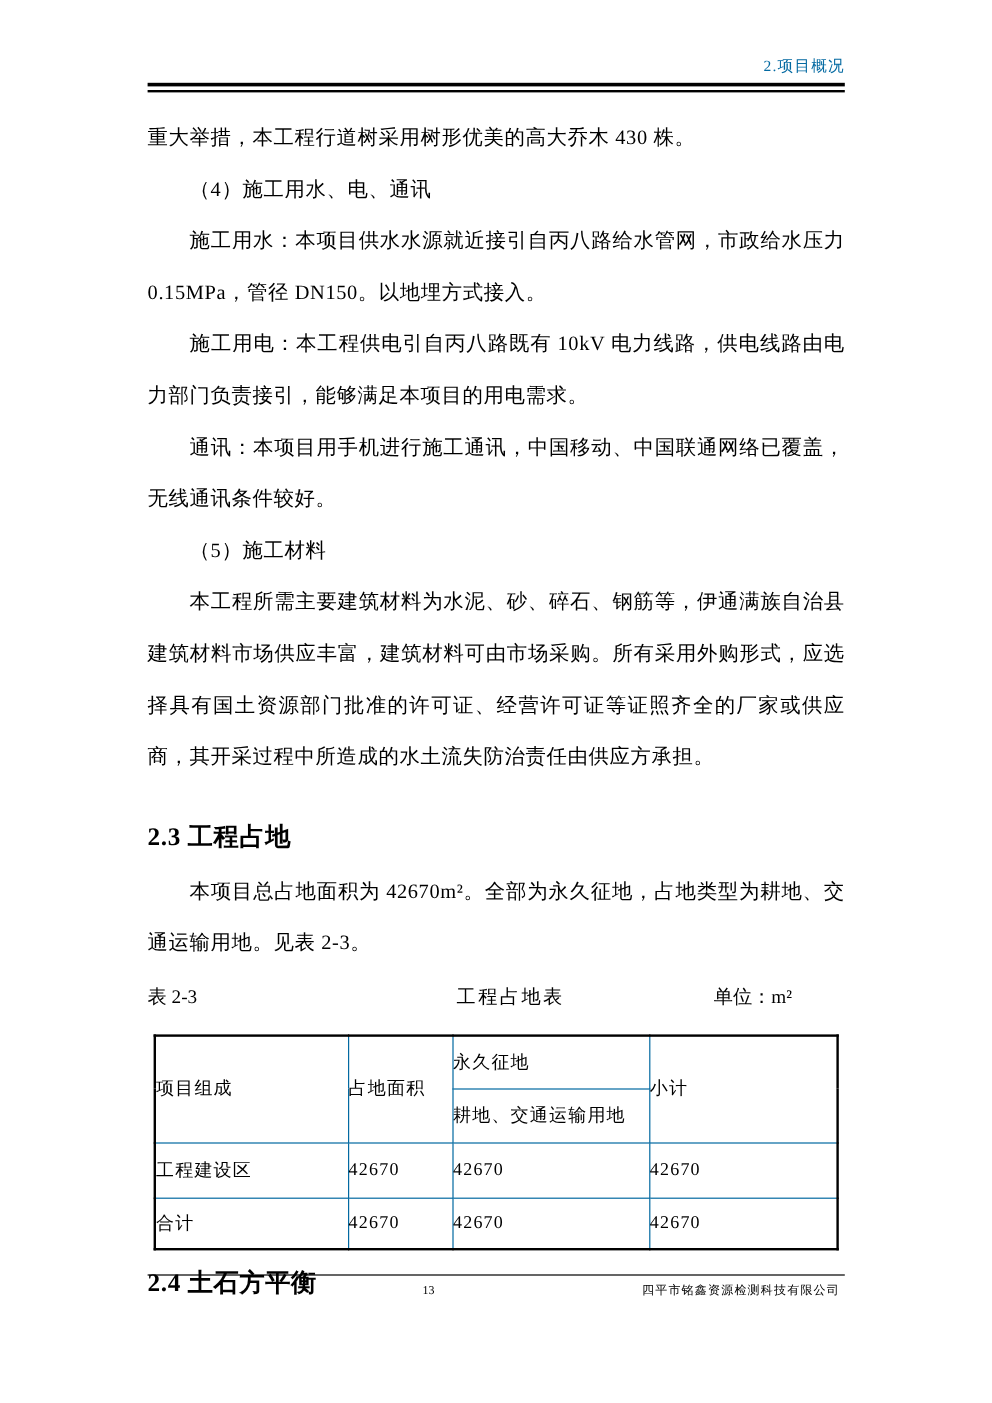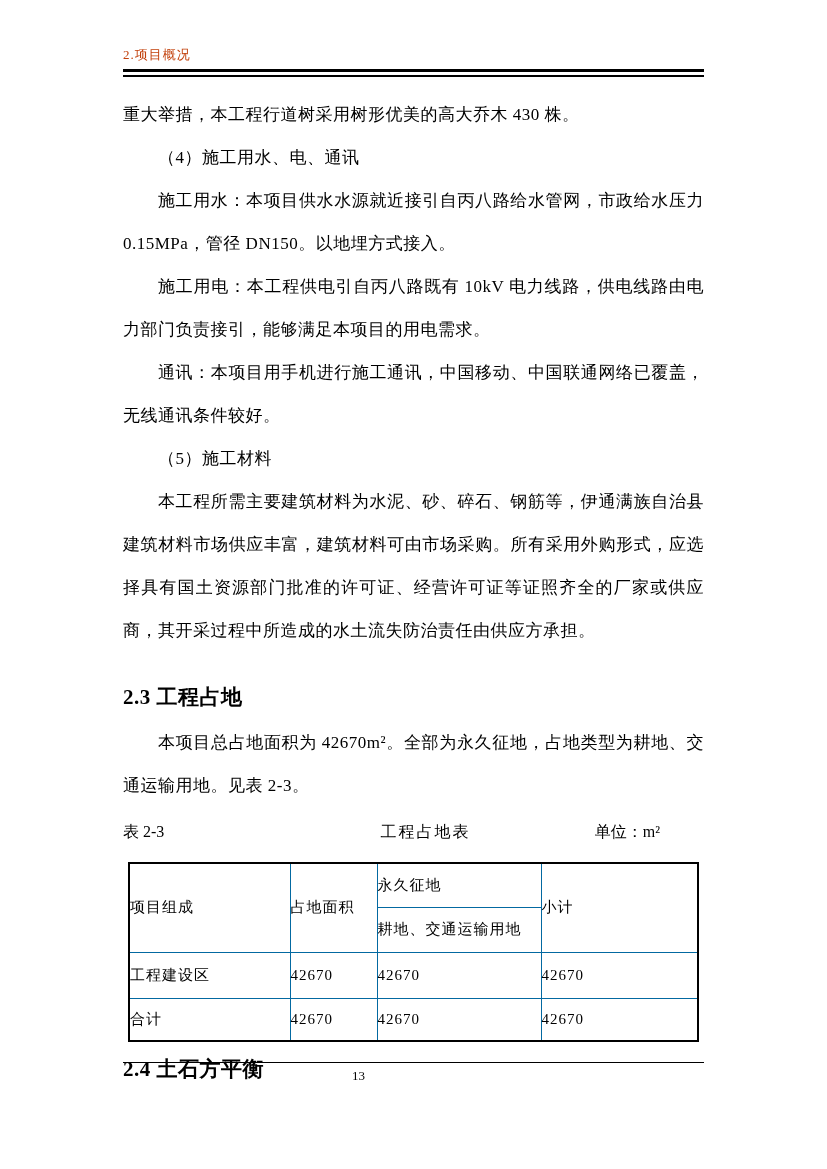--- a/index.html
+++ b/index.html
@@ -13,24 +13,24 @@
     overflow:hidden;
   }
   .content {
     position:absolute;
     left:123px; top:0;
     width:581px; height:100%;
   }
   
   .running-header {
     position:absolute; top:46px; left:0; width:100%;
-    text-align:left;
+    text-align:right;
     font-size:13px;
     letter-spacing:1px;
-    color:#c2410c;
+    color:#0369a1;
   }
   .header-rule {
     position:absolute; top:69px; left:0; width:100%;
     height:8px;
     border-top:3px solid #000;
     border-bottom:2px solid #000;
   }
   
   .body-flow { position:absolute; top:93px; left:0; width:100%; }
   .para {
@@ -82,21 +82,21 @@
   tr.r1 { height:46px; }
   tr.r2 { height:43px;padding-left:24px; }
   .heading-24 { margin-top:10px; }
   
   .footer-rule {
     position:absolute; top:1062px; left:0; width:100%;
     border-top:1px solid #000;
   }
   .footer-text {
     position:absolute; top:1066px; left:0; width:100%;
-    height:20px; font-size:13px; line-height:20px;
+    height:20px; font-size:10px; line-height:20px;
   }
   .page-number { position:absolute; left:229px; }
   .footer-company { position:absolute; right:4px; letter-spacing:1px; }
 </style>
 </head>
 <body>
 
 <div class="page">
   <div class="content">
 
@@ -152,16 +152,17 @@
         </tr>
       </tbody>
         </table>
 
       <h2 class="section-heading heading-24">2.4 土石方平衡</h2>
     </div>
 
     <div class="footer-rule"></div>
     <div class="footer-text">
       <span class="page-number">13</span>
+      <span class="footer-company">四平市铭鑫资源检测科技有限公司</span>
     </div>
 
   </div>
 </div>
 
 </body></html>

